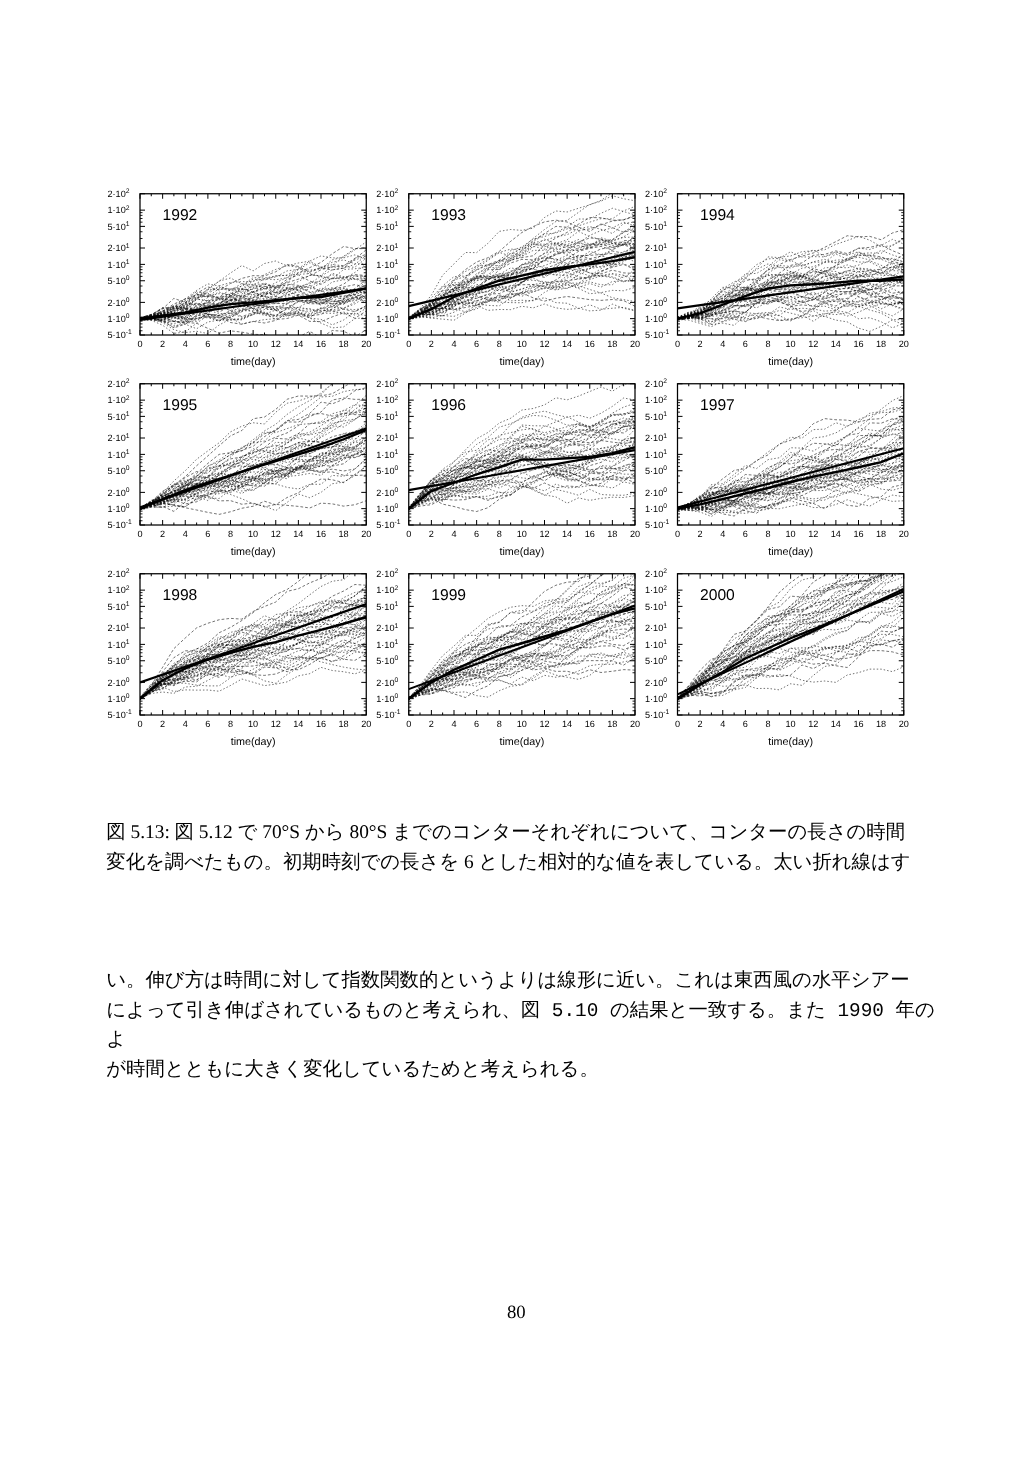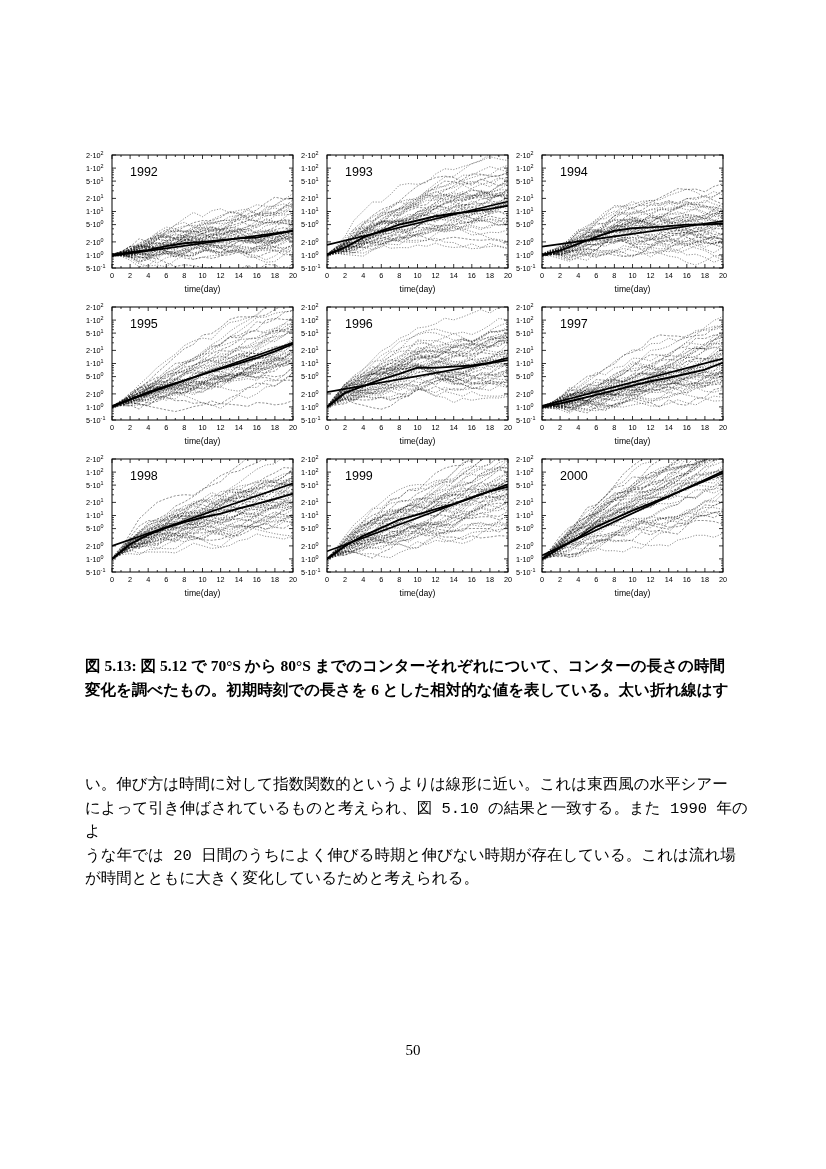--- a/index.html
+++ b/index.html
@@ -29,21 +29,20 @@
     fill: #000;
   }
   .caption {
     position: absolute;
     left: 85px;
     top: 654px;
     width: 664px;
     font-size: 15.5px;
     line-height: 23.5px;
     color: #000;
-    font-weight: bold;
   }
   .body-text {
     position: absolute;
     left: 85px;
     top: 774px;
     width: 664px;
     font-size: 15.5px;
     line-height: 23.5px;
     color: #000;
     font-family: Liberation Mono, monospace;
@@ -1633,19 +1632,18 @@
   </div>
 
   <div class="caption">
     <div>図 5.13: 図 5.12 で 70°S から 80°S までのコンターそれぞれについて、コンターの長さの時間</div>
     <div>変化を調べたもの。初期時刻での長さを 6 とした相対的な値を表している。太い折れ線はす</div>
   </div>
 
   <div class="body-text">
     <div>い。伸び方は時間に対して指数関数的というよりは線形に近い。これは東西風の水平シアー</div>
     <div>によって引き伸ばされているものと考えられ、図 5.10 の結果と一致する。また 1990 年のよ</div>
-    <div>うな年では 20 日間のうちによく伸びる時期と伸びない時期が存在している。これは流れ場</div>
     <div>が時間とともに大きく変化しているためと考えられる。</div>
   </div>
 
-  <div class="page-number">50</div>
+  <div class="page-number">80</div>
 
 </div>
 
 </body></html>

